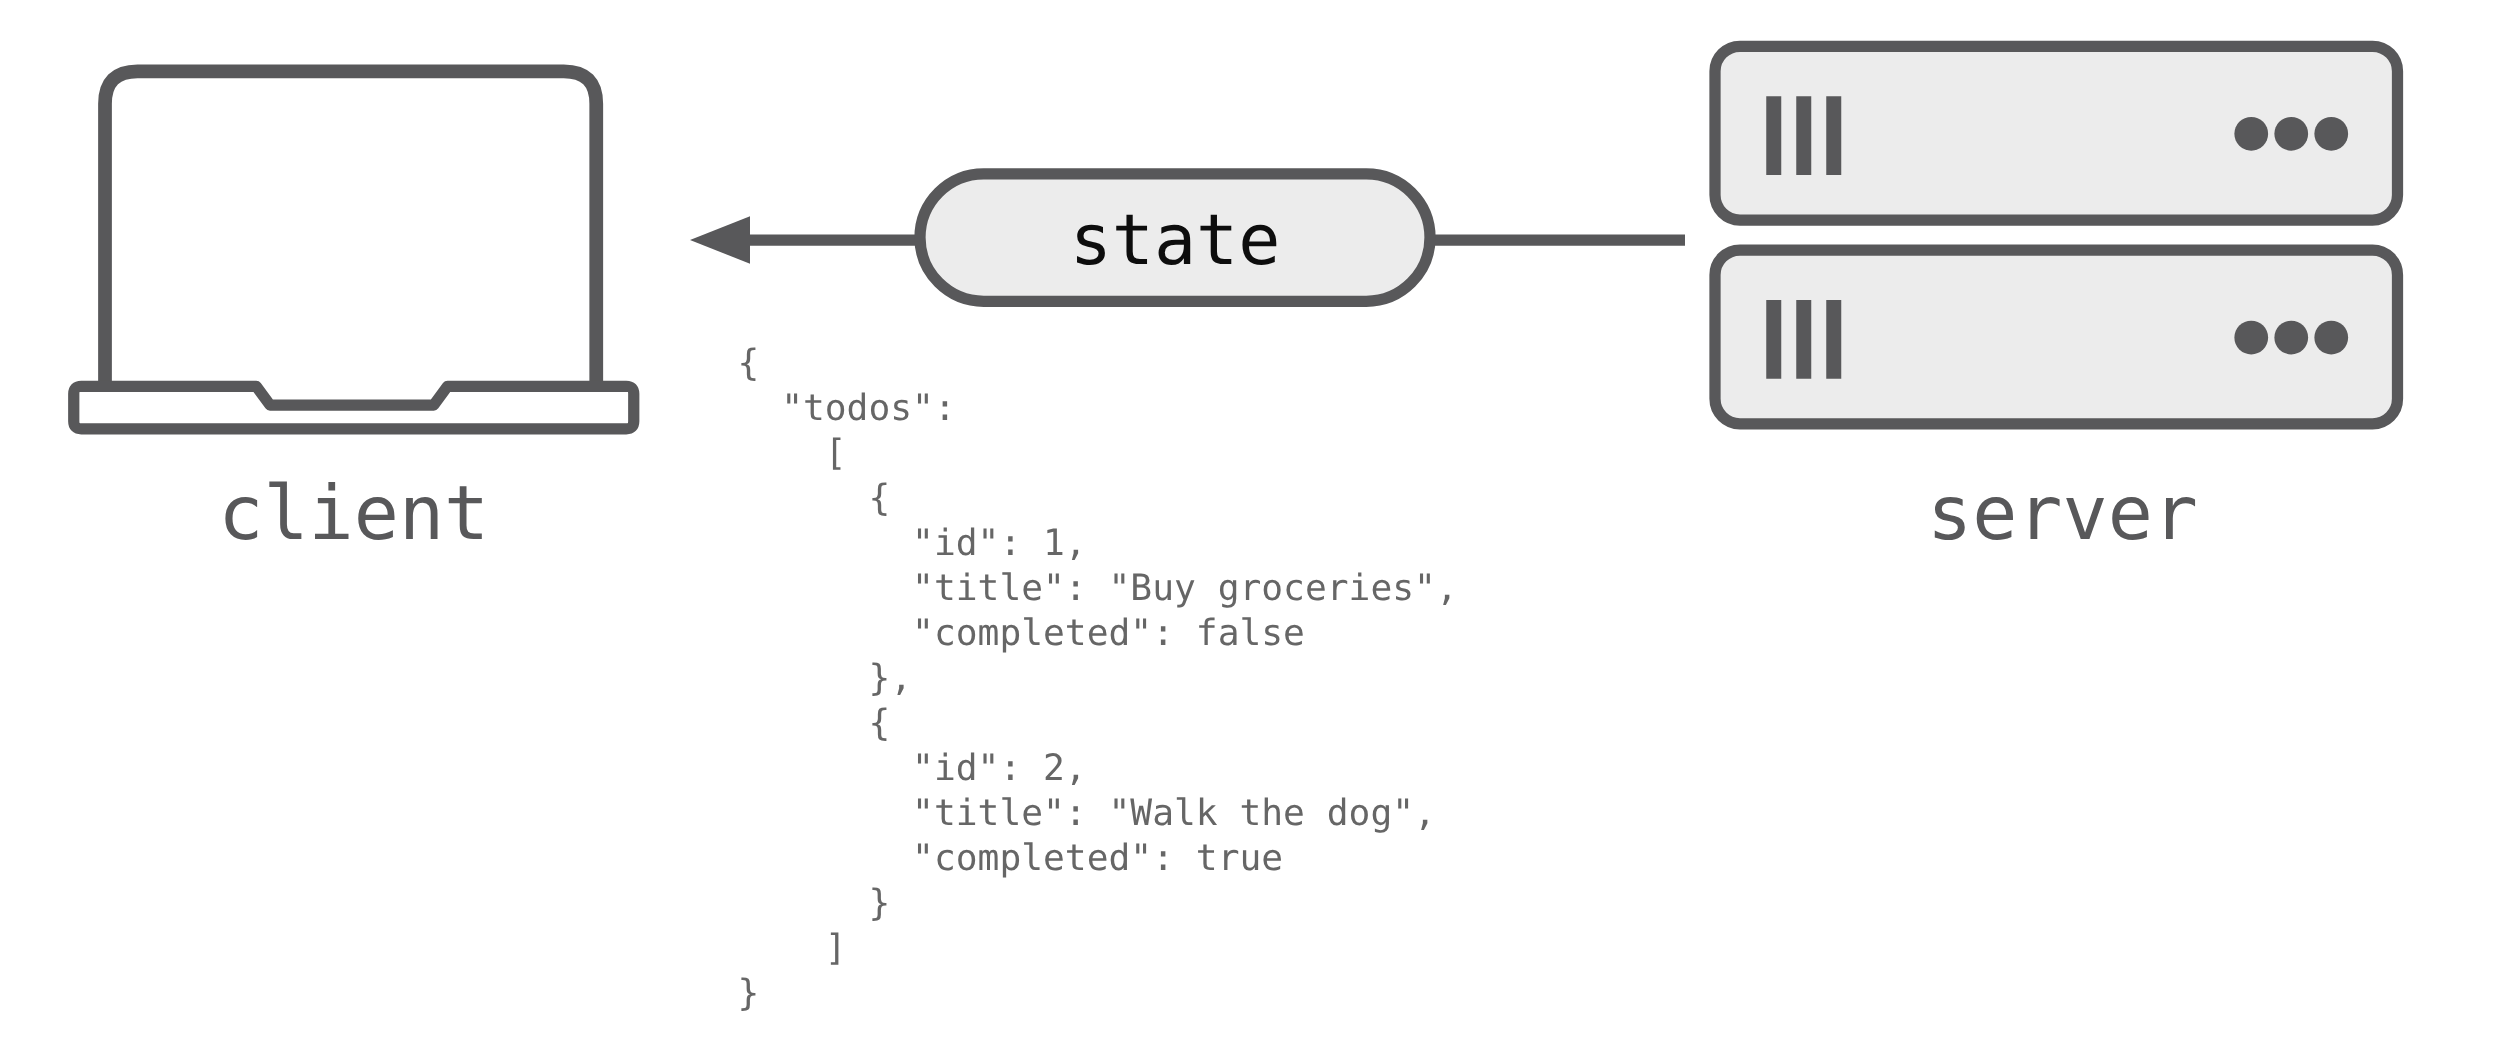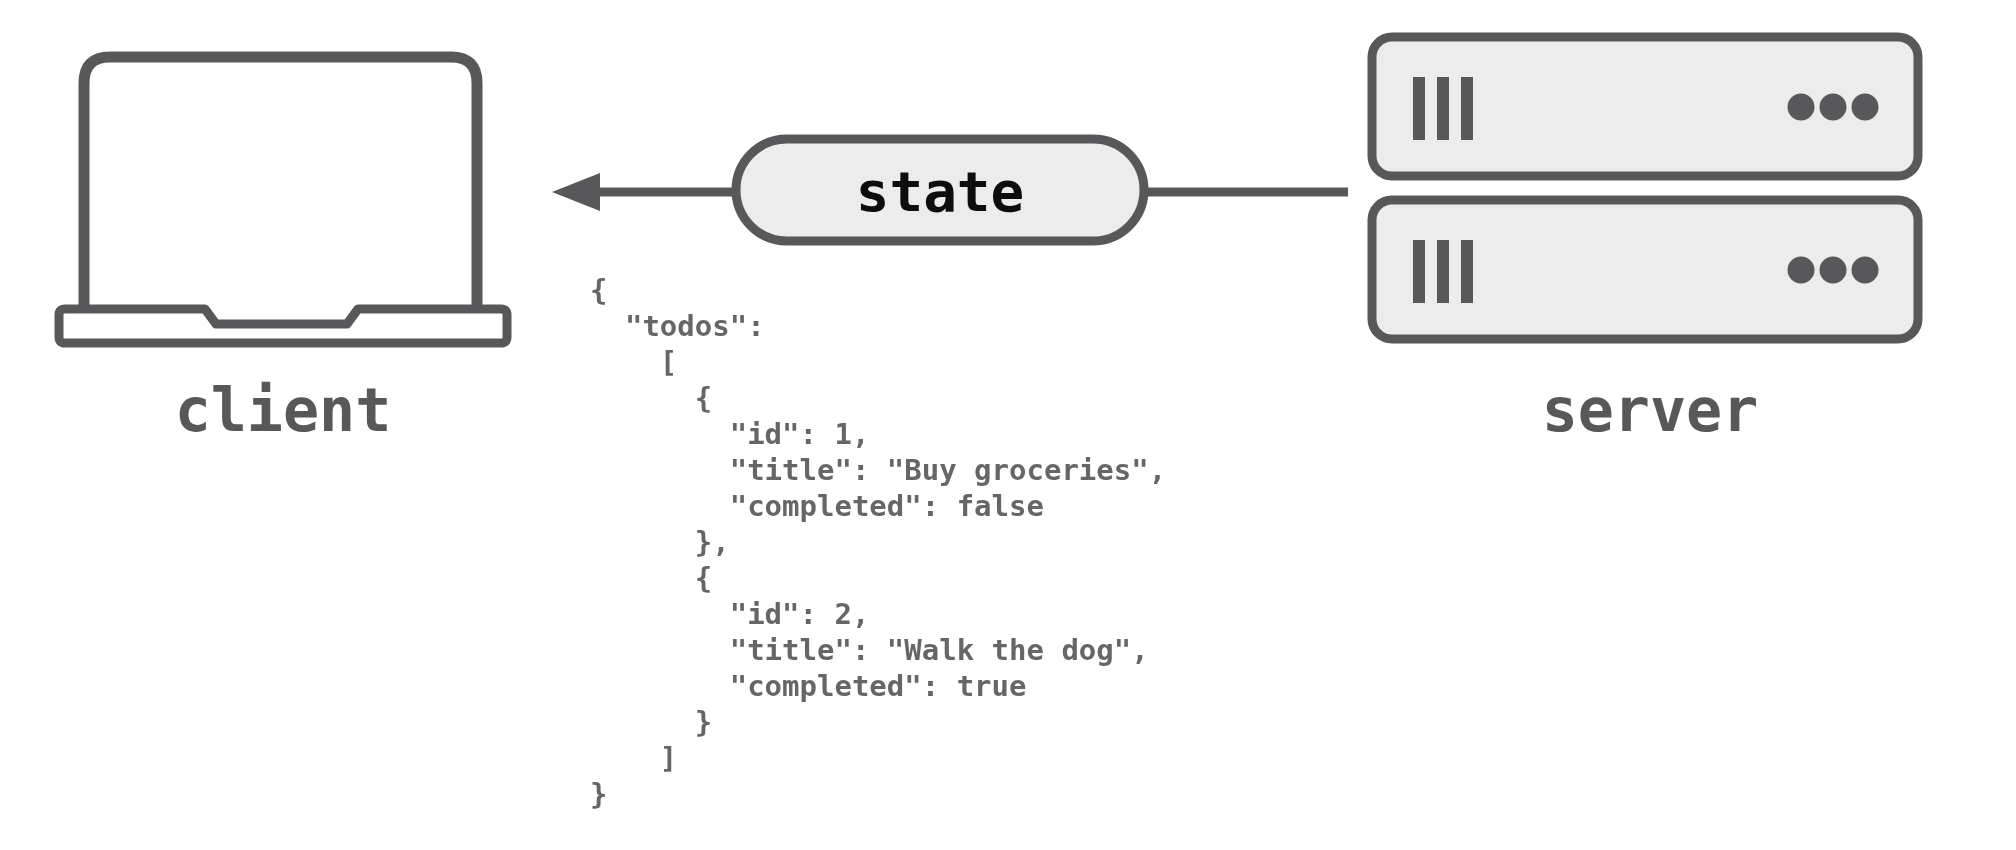--- a/index.html
+++ b/index.html
@@ -7,21 +7,20 @@
     padding: 0;
     background: #ffffff;
   }
   .canvas {
     position: relative;
     width: 2016px;
     height: 850px;
     background: #ffffff;
     overflow: hidden;
     font-family: "DejaVu Sans Mono", monospace;
-    font-weight: bold;
   }
   .diagram-svg {
     position: absolute;
     left: 0;
     top: 0;
     width: 2016px;
     height: 850px;
     display: block;
   }
   .shape-stroke {

